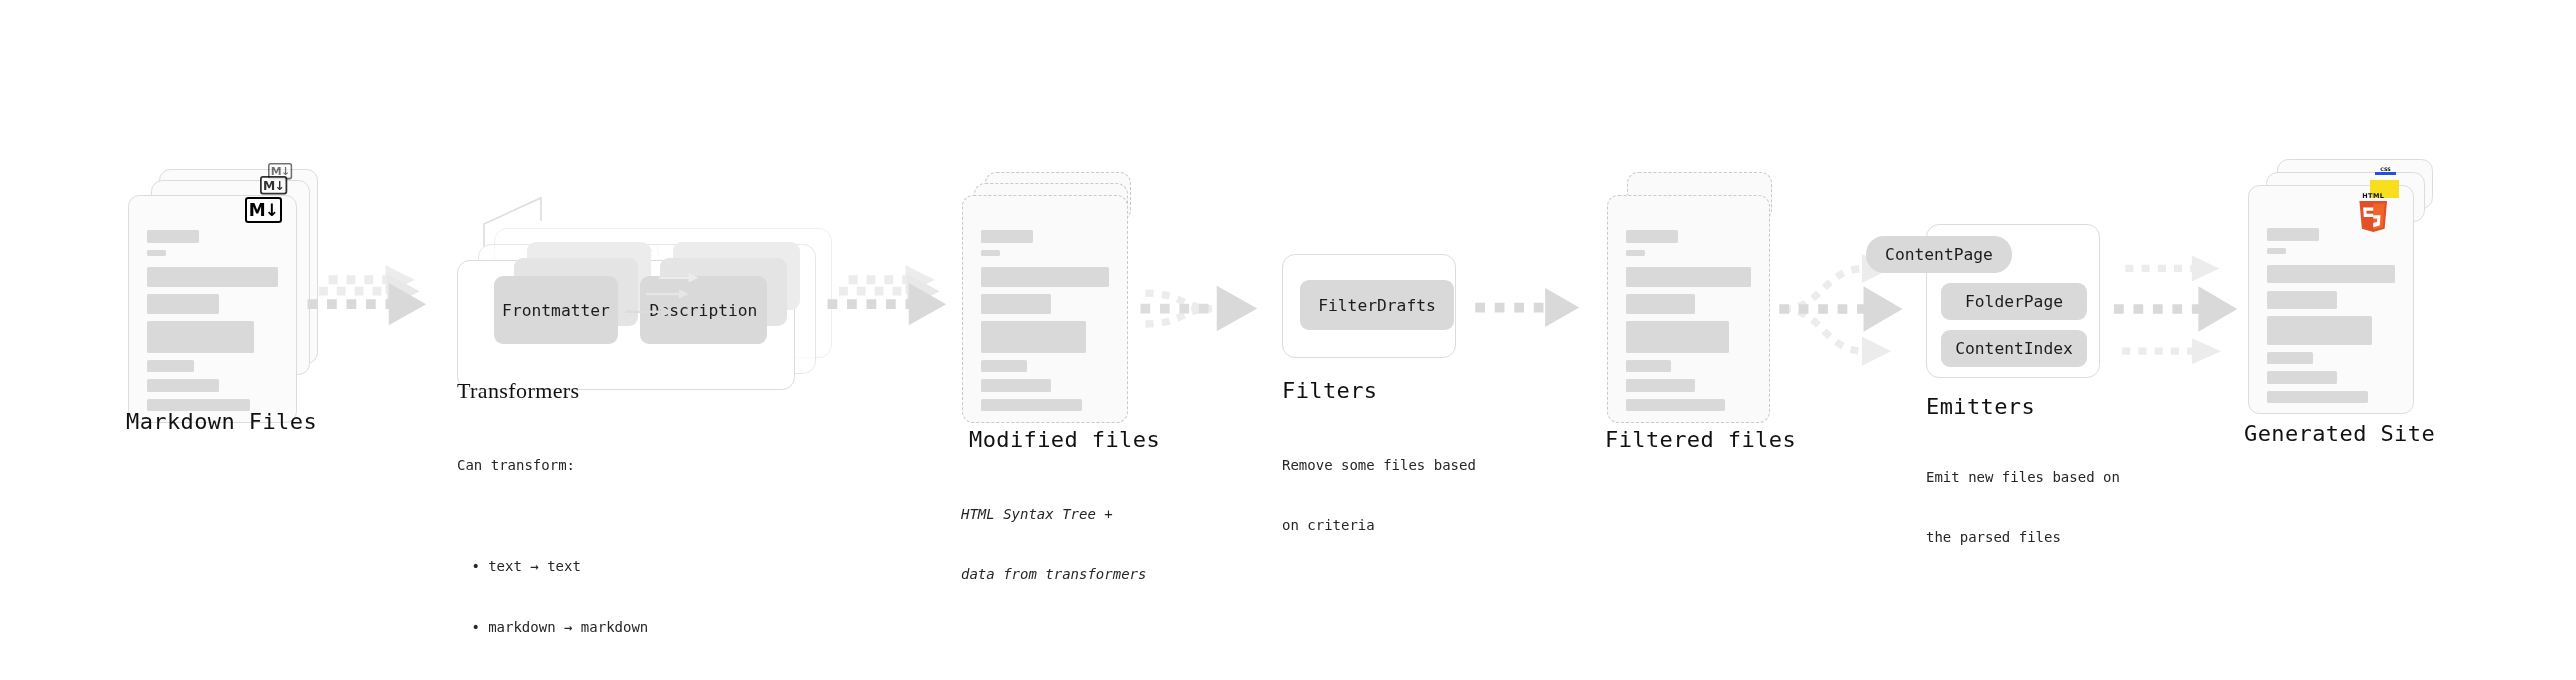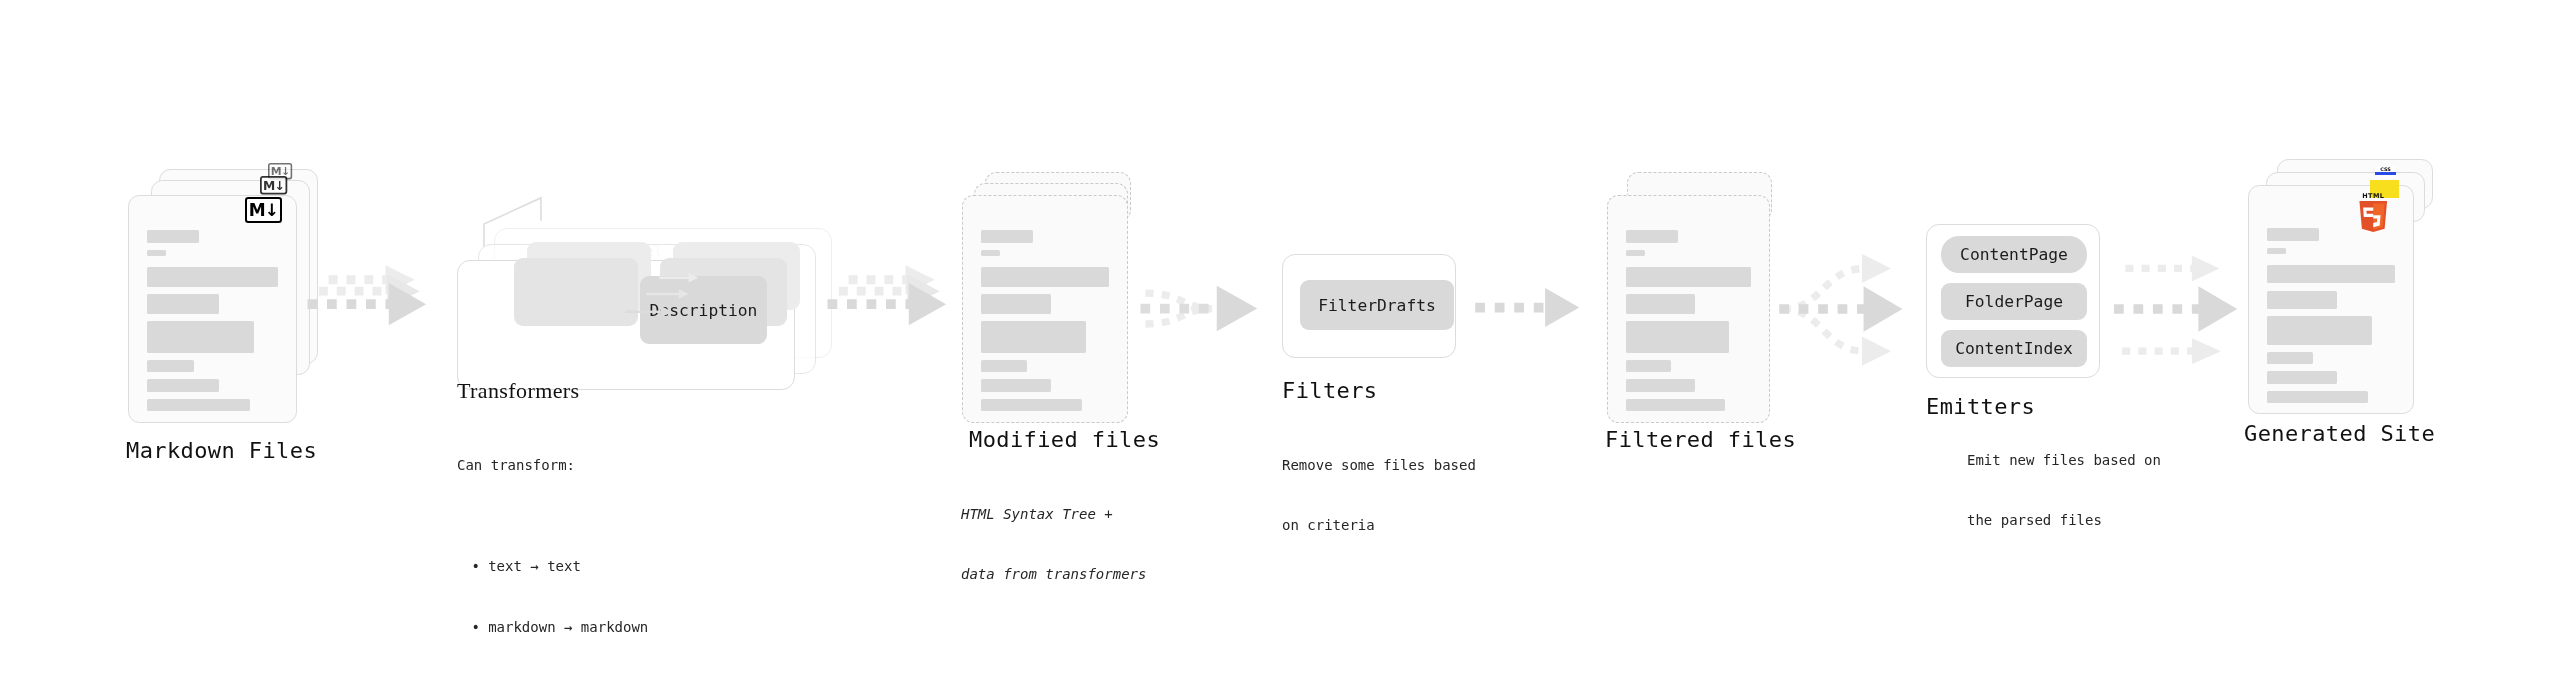--- a/index.html
+++ b/index.html
@@ -92,21 +92,21 @@
         <div class="bar" style="width:36%;height:11.4px;"></div>
         <div class="bar" style="width:55%;height:13px;"></div>
         <div class="bar" style="width:79%;height:12.2px;"></div>
       </div>
     </div>
 
     <div class="badge md-badge" style="left:268px;top:163px;opacity:.55;transform:scale(.78);transform-origin:top left;">M↓</div>
     <div class="badge md-badge" style="left:260px;top:176px;opacity:.8;transform:scale(.88);transform-origin:top left;">M↓</div>
     <div class="badge md-badge" style="left:245px;top:197px;width:37px;height:26px;font-size:17px;">M↓</div>
   </div>
-  <div class="title" style="left:126px;top:438px;text-align:right;">Markdown Files</div>
+  <div class="title" style="left:126px;top:409px;text-align:right;">Markdown Files</div>
 
   <div class="node" style="left:301px;top:260px;">
     <svg width="130" height="98" viewBox="0 0 160 120">
       <g>
         <line x1="34" y1="24" x2="108" y2="24" stroke="#ececec" stroke-width="11" stroke-dasharray="11 11"></line>
         <polygon points="104,6 140,24 104,42" fill="#ececec"></polygon>
       </g>
       <g>
         <line x1="22" y1="38" x2="110" y2="38" stroke="#ececec" stroke-width="11" stroke-dasharray="11 11"></line>
         <polygon points="106,17 146,38 106,59" fill="#e8e8e8"></polygon>
@@ -125,20 +125,21 @@
   </div>
   <div class="parallel-lbl" style="left:536px;top:195px;margin-top:48px;">Run in parallel</div>
 
   <div class="group" style="left:494px;top:228px;width:338px;height:130px;opacity:.45;"></div>
   <div class="group" style="left:478px;top:244px;width:338px;height:130px;opacity:.7;"></div>
   <div class="group" style="left:457px;top:260px;width:338px;height:130px;">
   </div>
 
   <div class="chip" style="left:527px;top:242px;width:124px;height:68px;background:#ececec;"></div>
   <div class="chip" style="left:514px;top:258px;width:124px;height:68px;background:#e4e4e4;"></div>
+  <div class="chip" style="left:494px;top:276px;width:124px;height:68px;">Frontmatter</div>
 
   <div class="chip" style="left:673px;top:242px;width:127px;height:68px;background:#ececec;"></div>
   <div class="chip" style="left:660px;top:258px;width:127px;height:68px;background:#e4e4e4;"></div>
   <div class="chip" style="left:640px;top:276px;width:127px;height:68px;">Description</div>
 
   <div class="node" style="left:614px;top:268px;">
     <svg width="81" height="81" viewBox="0 0 100 100">
       <g stroke="#ececec" stroke-width="3" fill="none">
         <line x1="56" y1="12" x2="96" y2="12"></line>
           <polygon points="92,6 104,12 92,18" fill="#ececec" stroke="none"></polygon>
@@ -249,25 +250,25 @@
       <path d="M8 90 C58 90 58 40 110 40" fill="none" stroke="#ececec" stroke-width="9" stroke-dasharray="10 10"></path>
       <polygon points="106,22 142,40 106,58" fill="#ececec"></polygon>
       <path d="M8 90 C58 90 58 142 110 142" fill="none" stroke="#ececec" stroke-width="9" stroke-dasharray="10 10"></path>
       <polygon points="106,124 142,142 106,160" fill="#ececec"></polygon>
       <line x1="4" y1="90" x2="110" y2="90" stroke="#d9d9d9" stroke-width="12" stroke-dasharray="12 12"></line>
       <polygon points="108,62 156,90 108,118" fill="#d9d9d9"></polygon>
     </svg>
   </div>
 
   <div class="group" style="left:1926px;top:224px;width:174px;height:154px;"></div>
-  <div class="chip" style="left:1941px;top:236px;width:146px;height:37px;border-radius:18px;">ContentPage</div>
+  <div class="chip" style="left:1866px;top:236px;width:146px;height:37px;border-radius:18px;">ContentPage</div>
   <div class="chip" style="left:1941px;top:283px;width:146px;height:37px;">FolderPage</div>
   <div class="chip" style="left:1941px;top:330px;width:146px;height:37px;">ContentIndex</div>
   <div class="title" style="left:1926px;top:394px;">Emitters</div>
-  <div class="sub" style="left:1926px;top:409px;margin-left:41px;">
+  <div class="sub" style="left:1926px;top:426px;">
     <div>Emit new files based on</div>
     <div>the parsed files</div>
   </div>
 
   <div class="node" style="left:2114px;top:236px;">
     <svg width="146" height="146" viewBox="0 0 180 180">
       <g>
         <line x1="14" y1="40" x2="100" y2="40" stroke="#ececec" stroke-width="9" stroke-dasharray="10 10"></line>
         <polygon points="96,24 130,40 96,56" fill="#ececec"></polygon>
       </g>

